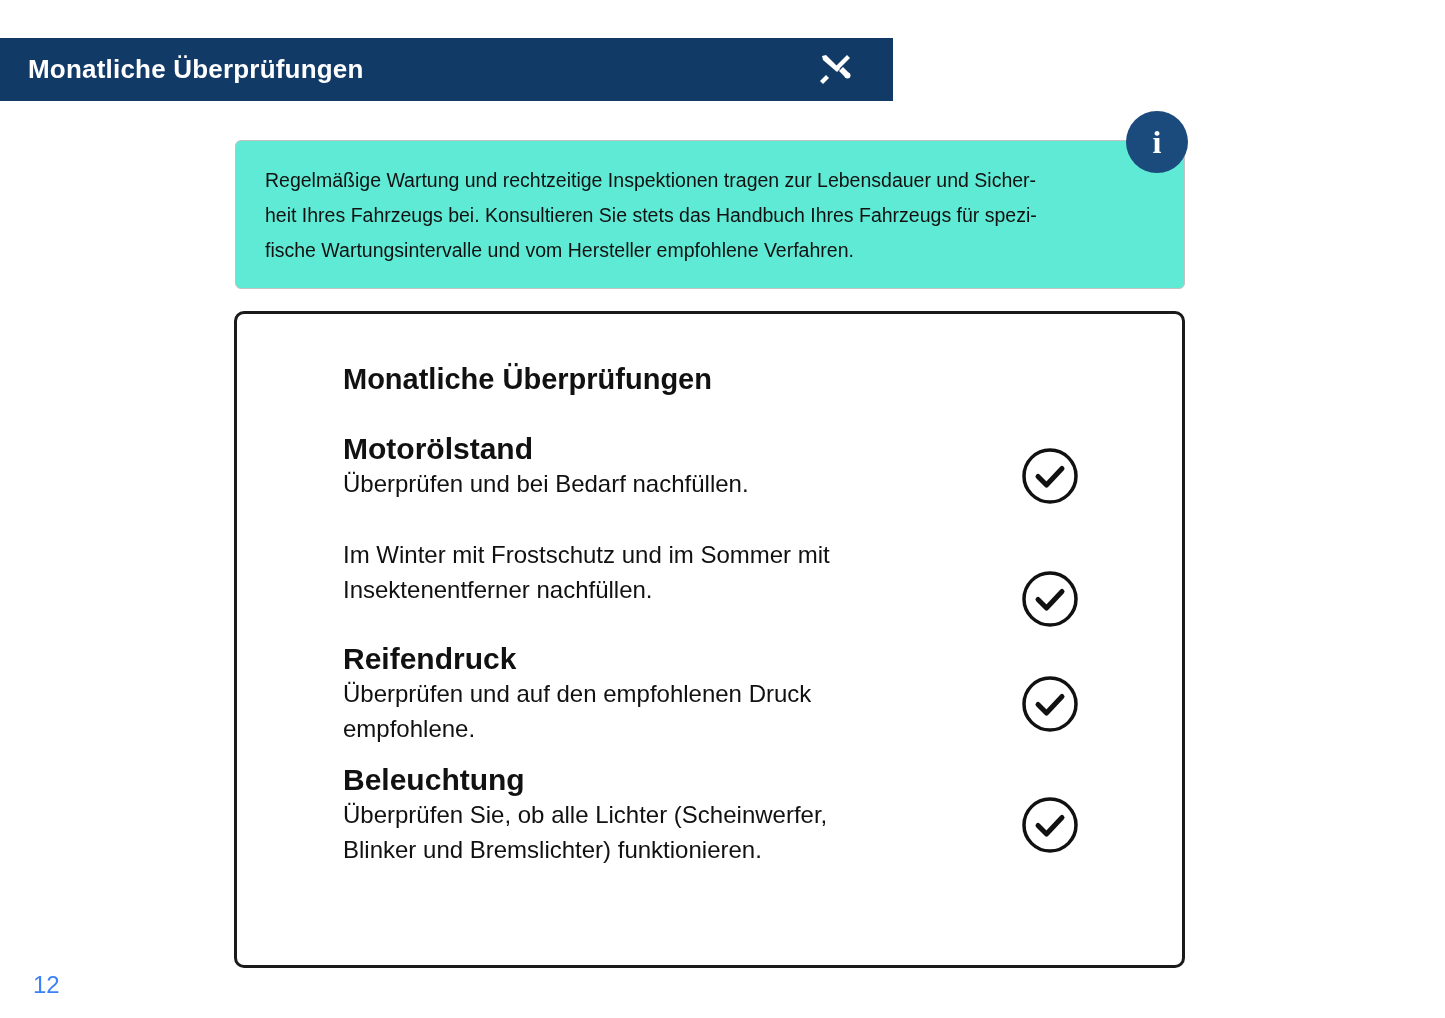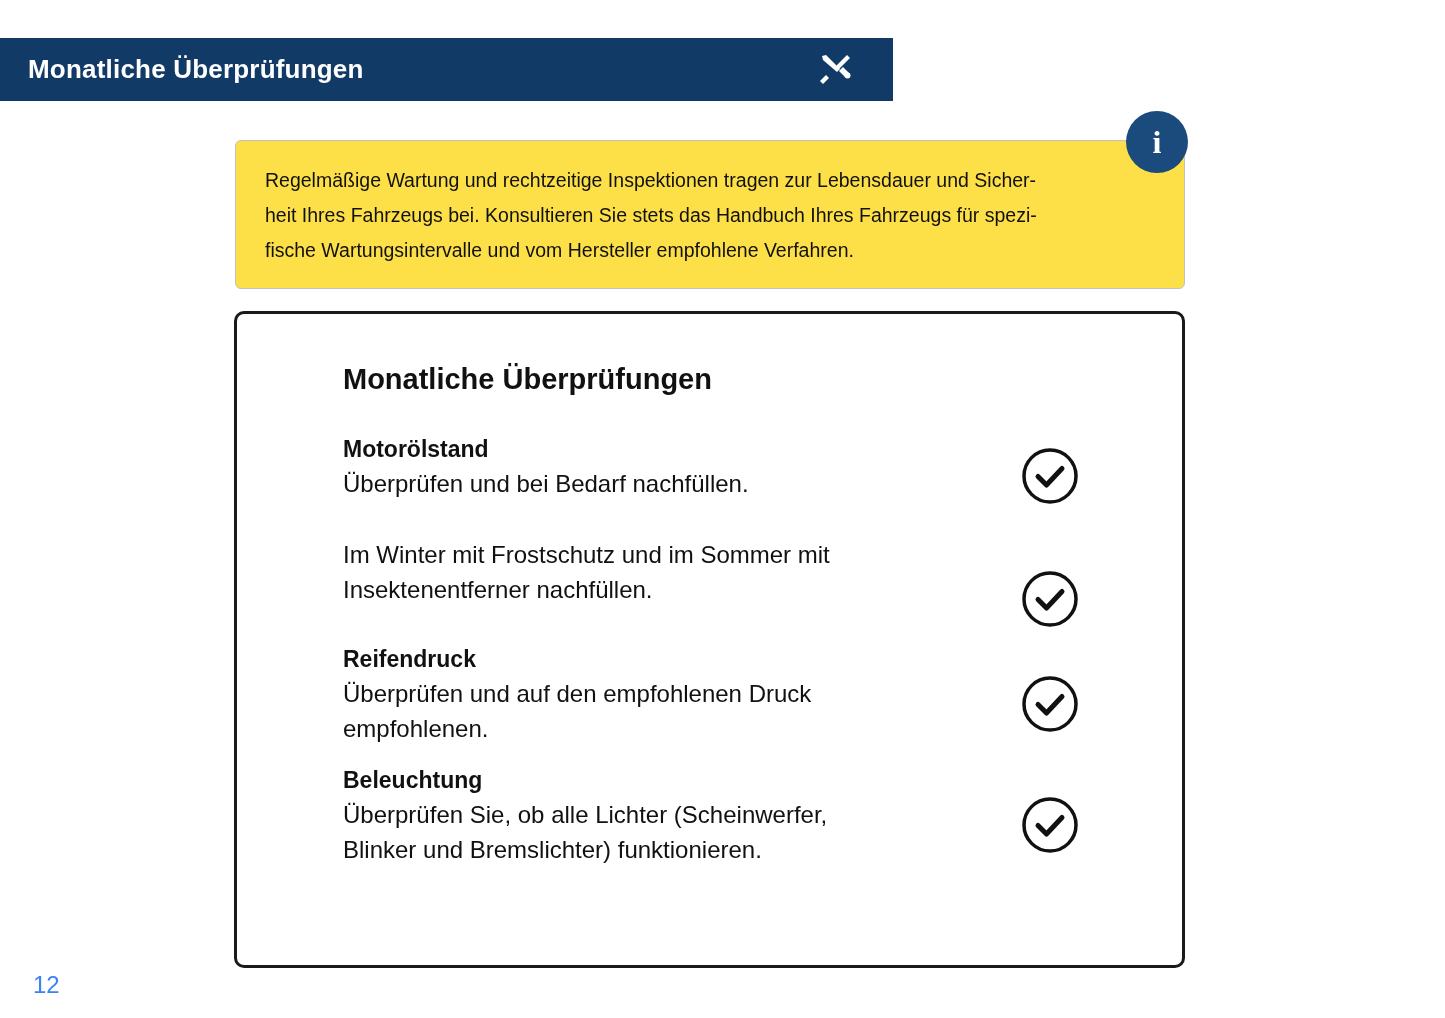--- a/index.html
+++ b/index.html
@@ -64,21 +64,21 @@
     z-index: 3;
   }
 
   
   .note-panel {
     position: absolute;
     left: 235px;
     top: 140px;
     width: 950px;
     min-height: 131px;
-    background: #fde047;
+    background: #5eead4;
     border: 1px solid #c2c2c2;
     border-radius: 6px;
     box-sizing: border-box;
     padding: 22px 34px 20px 29px;
     z-index: 2;
   }
   .note-line {
     font-size: 19.5px;
     line-height: 35px;
     color: #111111;
@@ -116,21 +116,21 @@
     position: relative;
     min-height: 88px;
     margin-bottom: 17px;
   }
   .check-item:last-child { margin-bottom: 12px; }
 
   .item-text {
     width: 640px;
   }
   .item-title {
-    font-size: 23px;
+    font-size: 30px;
     font-weight: bold;
     line-height: 34px;
     color: #111111;
   }
   .item-desc {
     font-size: 24px;
     line-height: 35px;
     color: #111111;
   }
   .item-desc .ln { display: block; white-space: nowrap; }
@@ -214,21 +214,21 @@
           <path d="M18 30.5 L26.5 39 L42 22.5" fill="none" stroke="#111111" stroke-width="5" stroke-linecap="round" stroke-linejoin="round"></path>
         </svg>
       </div>
     </div>
 
     <div class="check-item two-line">
       <div class="item-text">
         <div class="item-title">Reifendruck</div>
         <div class="item-desc">
           <span class="ln">Überprüfen und auf den empfohlenen Druck</span>
-          <span class="ln">empfohlenen.</span>
+          <span class="ln">empfohlene.</span>
         </div>
       </div>
       <div class="check-circle">
         <svg width="60" height="60" viewBox="0 0 60 60" aria-hidden="true">
           <circle cx="30" cy="30" r="26" fill="none" stroke="#111111" stroke-width="3.5"></circle>
           <path d="M18 30.5 L26.5 39 L42 22.5" fill="none" stroke="#111111" stroke-width="5" stroke-linecap="round" stroke-linejoin="round"></path>
         </svg>
       </div>
     </div>
 

